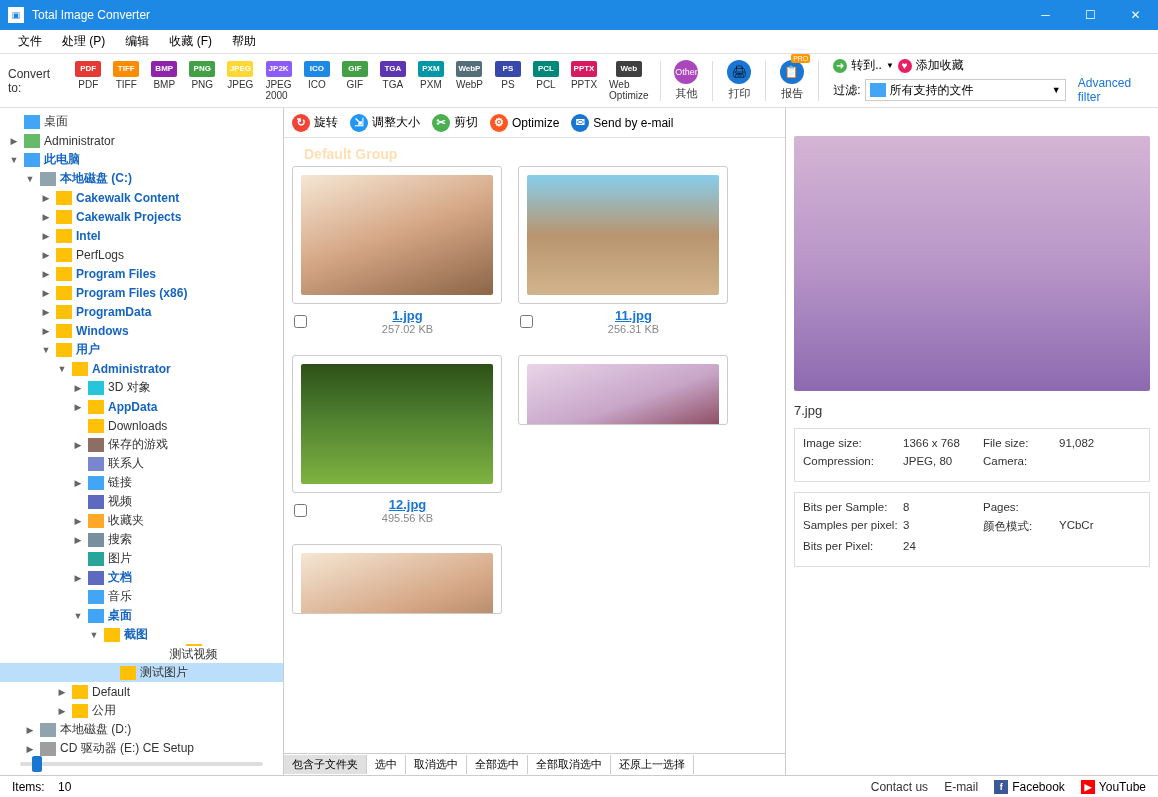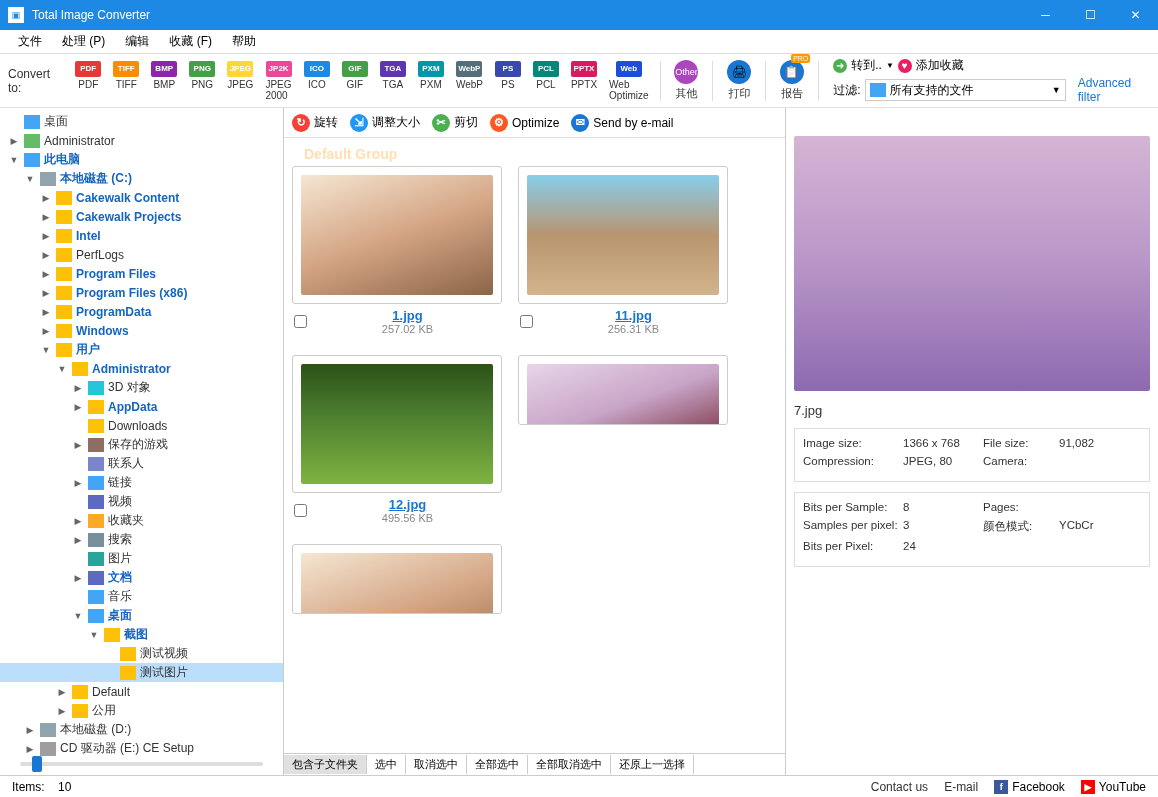--- a/index.html
+++ b/index.html
@@ -139,21 +139,21 @@
       </div>
       <div class="format-btn">
         <div class="format-icon" style="background:#43a047">PNG</div>
         <span class="format-label">PNG</span>
       </div>
       <div class="format-btn">
         <div class="format-icon" style="background:#fdd835">JPEG</div>
         <span class="format-label">JPEG</span>
       </div>
       <div class="format-btn">
-        <div class="format-icon" style="background:#ec4899">JP2K</div>
+        <div class="format-icon" style="background:#8b5cf6">JP2K</div>
         <span class="format-label">JPEG 2000</span>
       </div>
       <div class="format-btn">
         <div class="format-icon" style="background:#1e88e5">ICO</div>
         <span class="format-label">ICO</span>
       </div>
       <div class="format-btn">
         <div class="format-icon" style="background:#43a047">GIF</div>
         <span class="format-label">GIF</span>
       </div>
@@ -175,21 +175,21 @@
       </div>
       <div class="format-btn">
         <div class="format-icon" style="background:#00897b">PCL</div>
         <span class="format-label">PCL</span>
       </div>
       <div class="format-btn">
         <div class="format-icon" style="background:#d81b60">PPTX</div>
         <span class="format-label">PPTX</span>
       </div>
       <div class="format-btn">
-        <div class="format-icon" style="background:#1d4ed8">Web</div>
+        <div class="format-icon" style="background:#404040">Web</div>
         <span class="format-label">Web Optimize</span>
       </div>
     </div>
   <div class="vsep"></div>
   <div class="big-btn">
     <div class="big-icon" style="background:#ab47bc">
         <span style="color:#fff;font-size:9px">Other</span>
       </div>
     <span class="big-label">其他</span>
   </div>
@@ -365,21 +365,21 @@
         <div class="tree-item" style="padding-left: 72px;">
           <span class="tree-caret">▼</span>
           <span class="tree-icon" style="background:#42a5f5"></span>
           <span class="tree-label emph">桌面</span>
         </div>
         <div class="tree-item" style="padding-left: 88px;">
           <span class="tree-caret">▼</span>
           <span class="tree-icon" style="background:#ffc107"></span>
           <span class="tree-label emph">截图</span>
         </div>
-        <div class="tree-item" style="padding-left: 104px;">
+        <div class="tree-item" style="padding-left: 104px; flex-direction: column;">
           <span class="tree-caret"></span>
           <span class="tree-icon" style="background:#ffc107"></span>
           <span class="tree-label ">测试视频</span>
         </div>
         <div class="tree-item selected" style="padding-left: 104px;">
           <span class="tree-caret"></span>
           <span class="tree-icon" style="background:#ffc107"></span>
           <span class="tree-label ">测试图片</span>
         </div>
         <div class="tree-item" style="padding-left: 56px;">

